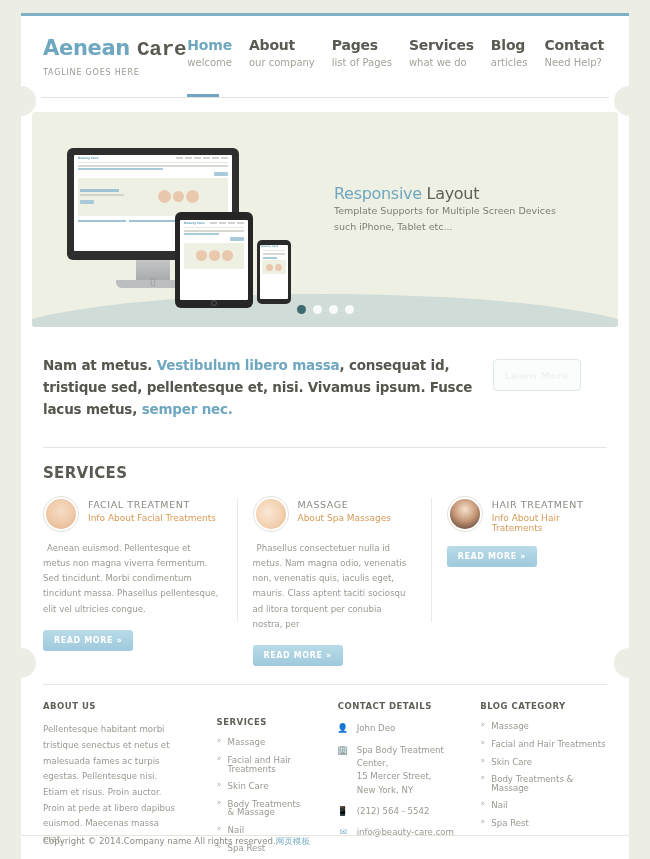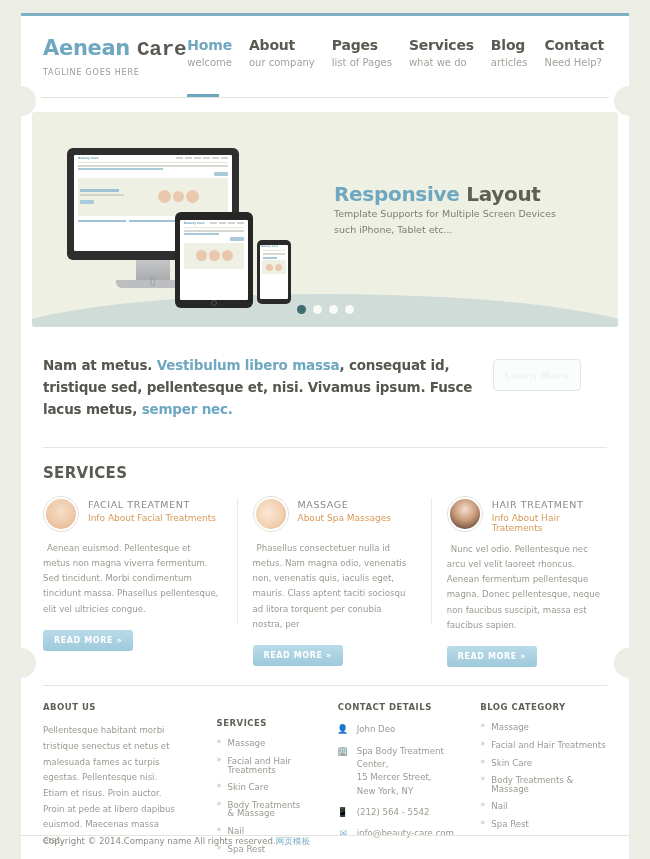--- a/index.html
+++ b/index.html
@@ -162,22 +162,22 @@
   .mini-hero-l .s { height:2px; background:#d2d5ce; width:90%; margin-top:2px; }
   .mini-hero-l .b { height:4px; width:14px; background:#a9cad8; border-radius:1px; margin-top:4px; }
   .mini-faces { flex:1; display:flex; justify-content:center; gap:2px; align-items:center; }
   .face { width:13px; height:13px; border-radius:50%; background:#e9c8ae; }
   .face.s { width:11px; height:11px; }
   .mini-foot { display:flex; gap:3px; padding:2px; }
   .mini-foot div { flex:1; height:2px; background:#9fc3d2; }
 
   .hero-copy { padding-left: 22px; padding-bottom: 20px; }
   .hero-title {
-    font-size: 20px;
-    font-weight: bold;
+    font-size: 16px;
+    font-weight: normal;
     letter-spacing: -0.3px;
   }
   .hero-title .h1 { color: #6ea7bf; }
   .hero-title .h2 { color: #5f5f57; }
   .hero-sub {
     font-size: 9.5px;
     line-height: 1.65;
     color: #7d7d75;
   }
 
@@ -550,21 +550,20 @@
       <div class="svc-col">
         <div class="svc-head">
           <div class="svc-thumb thumb-hair">
               <i></i>
             </div>
           <div>
             <div class="svc-name">HAIR TREATMENT</div>
             <div class="svc-sub">Info About Hair Tratements</div>
           </div>
         </div>
-        <div class="svc-body">Nunc vel odio. Pellentesque nec arcu vel velit laoreet rhoncus. Aenean fermentum pellentesque magna. Donec pellentesque, neque non faucibus suscipit, massa est faucibus sapien.</div>
         <div class="btn-read">READ MORE »</div>
       </div>
 
     </div>
   </div>
 
   <div class="footer-rule"></div>
 
   <div class="footer">
 

